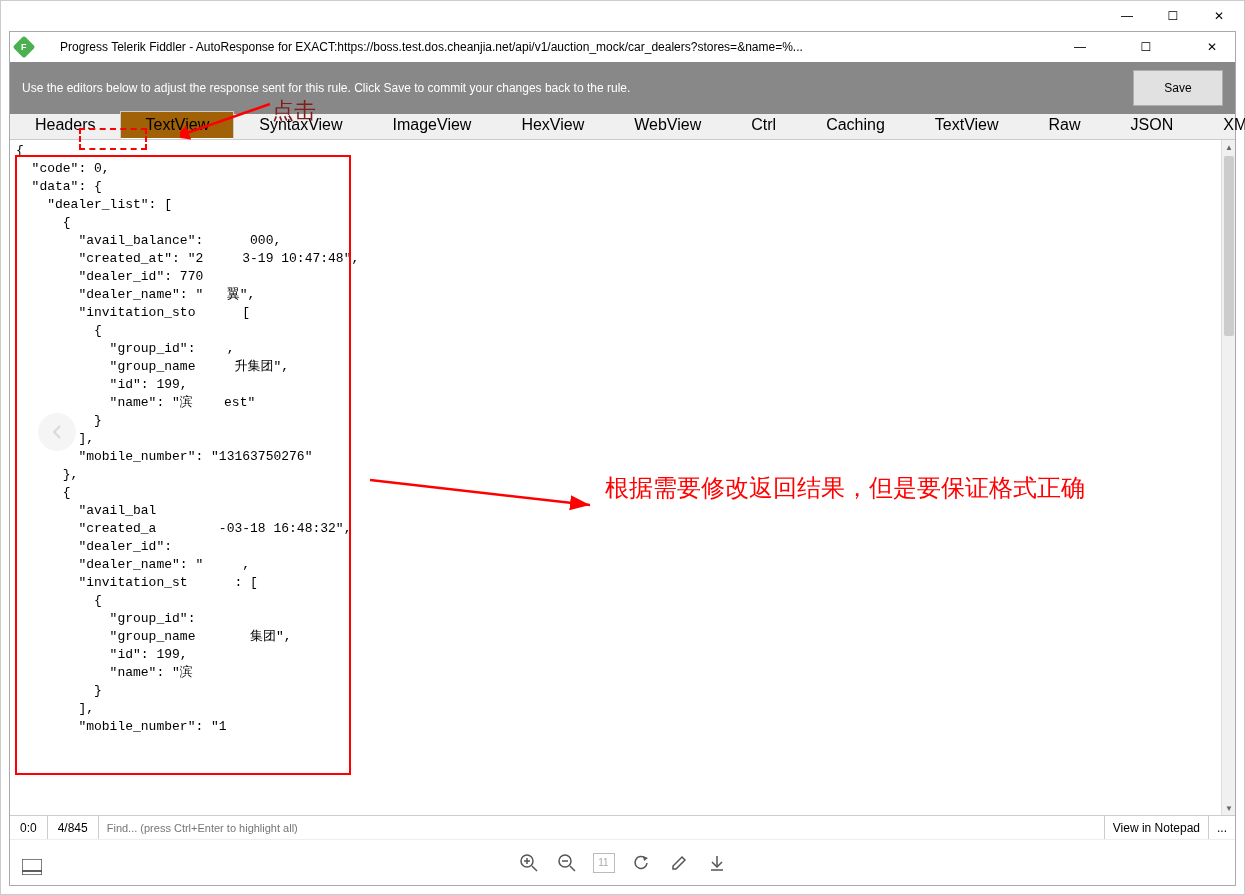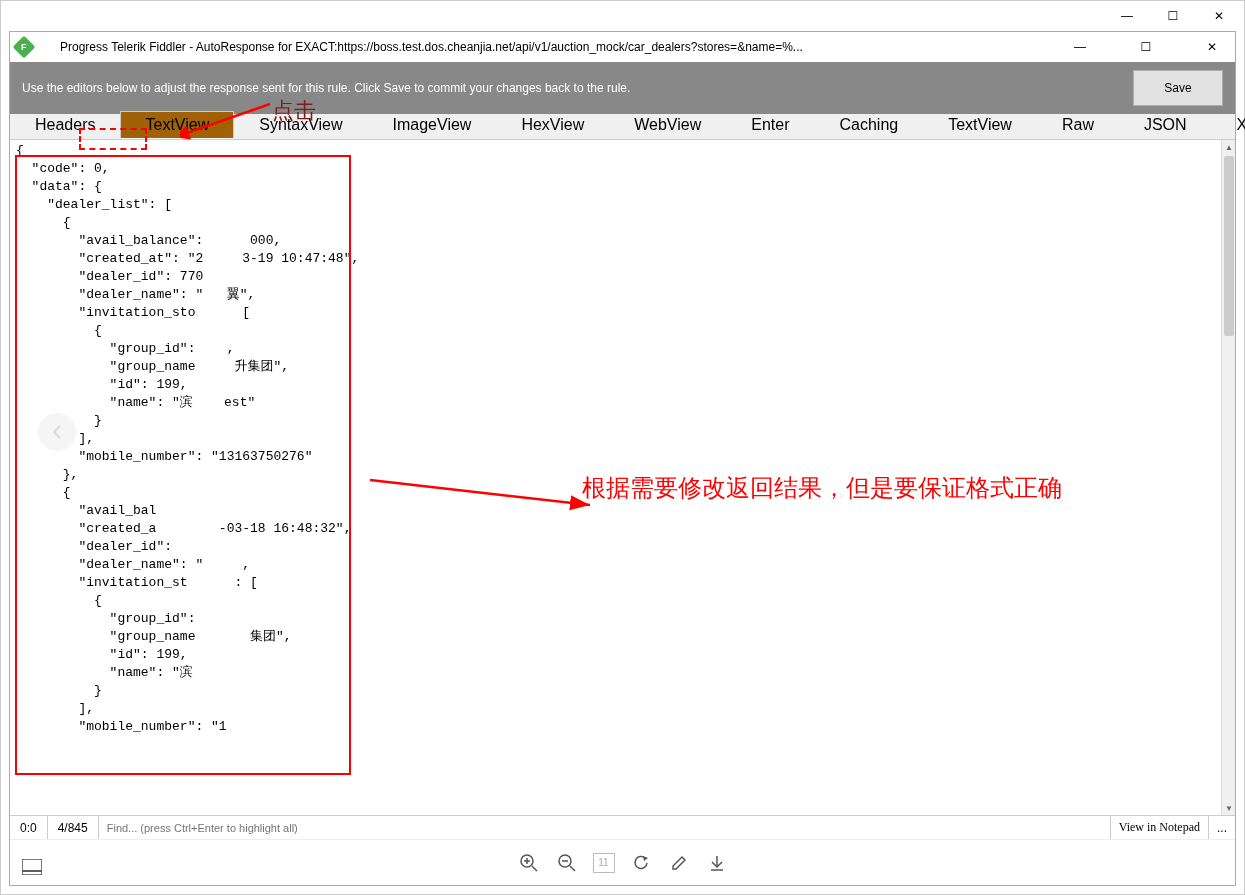--- a/index.html
+++ b/index.html
@@ -31,36 +31,36 @@
   .code-text { font-family: "Courier New", monospace; font-size: 13px; line-height: 18px; white-space: pre; padding: 2px 6px; color: #000; position: relative; }
   
   .scrollbar-v { position: absolute; right: 0; top: 0; width: 14px; bottom: 0; background: #f0f0f0; border-left: 1px solid #ddd; }
   .scroll-up, .scroll-down { width: 14px; height: 14px; display: flex; align-items: center; justify-content: center; font-size: 8px; color: #666; }
   .scroll-down { position: absolute; bottom: 0; }
   .scroll-thumb { position: absolute; top: 16px; left: 2px; width: 10px; height: 180px; background: #ccc; border-radius: 2px; }
   
   .status-bar { height: 24px; display: flex; align-items: center; border-top: 1px solid #ccc; font-size: 12px; }
   .status-cell { padding: 0 10px; border-right: 1px solid #ccc; height: 100%; display: flex; align-items: center; text-align: center; }
   .find-input { flex: 1; height: 100%; border: none; padding: 0 8px; font-size: 11px; color: #888; border-right: 1px solid #ccc; outline: none; }
-  .notepad-btn { padding: 0 8px; height: 100%; display: flex; align-items: center; border-right: 1px solid #ccc; cursor: pointer; font-family: Liberation Serif, serif; }
+  .notepad-btn { padding: 0 8px; height: 100%; display: flex; align-items: center; border-right: 1px solid #ccc; cursor: pointer; }
   .ellipsis-btn { padding: 0 8px; height: 100%; display: flex; align-items: center; cursor: pointer; }
   
   .bottom-toolbar { height: 46px; display: flex; align-items: center; justify-content: center; gap: 14px; border-top: 1px solid #eee; background: #fff; }
   .tool-icon { width: 24px; height: 24px; display: flex; align-items: center; justify-content: center; color: #555; }
   .bottom-left-icon { position: absolute; left: 12px; bottom: 10px; color: #555; }
   
   
   .red-arrow-1 { position: absolute; top: 84px; left: 180px; pointer-events: none; z-index: 50; }
   .anno-1 { position: absolute; top: 96px; left: 272px; color: #7f1d1d; font-size: 22px; font-family: "Microsoft YaHei", sans-serif; pointer-events: none; z-index: 50; }
   
   .red-box-tab { position: absolute; top: 128px; left: 79px; width: 68px; height: 22px; border: 2px dashed #ff0000; pointer-events: none; z-index: 40; }
   .red-box-big { position: absolute; top: 155px; left: 15px; width: 336px; height: 620px; border: 2px solid #ff0000; pointer-events: none; z-index: 40; }
   
   .red-arrow-2 { position: absolute; top: 450px; left: 370px; pointer-events: none; z-index: 50; }
-  .anno-2 { position: absolute; top: 470px; left: 582px; color: #ff0000; font-size: 24px; font-family: "Microsoft YaHei", sans-serif; line-height: 36px; pointer-events: none; z-index: 50; }
+  .anno-2 { position: absolute; top: 470px; left: 605px; color: #ff0000; font-size: 24px; font-family: "Microsoft YaHei", sans-serif; line-height: 36px; pointer-events: none; z-index: 50; }
   
   .carousel-dot { position: absolute; left: 38px; top: 413px; width: 38px; height: 38px; border-radius: 50%; background: #eee; opacity: 0.55; display: flex; align-items: center; justify-content: center; color: #999; z-index: 30; }
   
   svg { display: block; }
 </style>
 </head>
 <body>
 
 <div class="outer-window">
   <div class="outer-titlebar">
@@ -83,21 +83,21 @@
       <div class="save-button">Save</div>
     </div>
 
     <div class="tabs-row">
       <div class="tab">Headers</div>
       <div class="tab selected">TextView</div>
       <div class="tab">SyntaxView</div>
       <div class="tab">ImageView</div>
       <div class="tab">HexView</div>
       <div class="tab">WebView</div>
-      <div class="tab">Enter</div>
+      <div class="tab">Ctrl</div>
       <div class="tab">Caching</div>
       <div class="tab">TextView</div>
       <div class="tab">Raw</div>
       <div class="tab">JSON</div>
       <div class="tab">XML</div>
     </div>
 
     <div class="content-area">
       <div class="content-scroll">
         <div class="code-text" id="code-text">{

